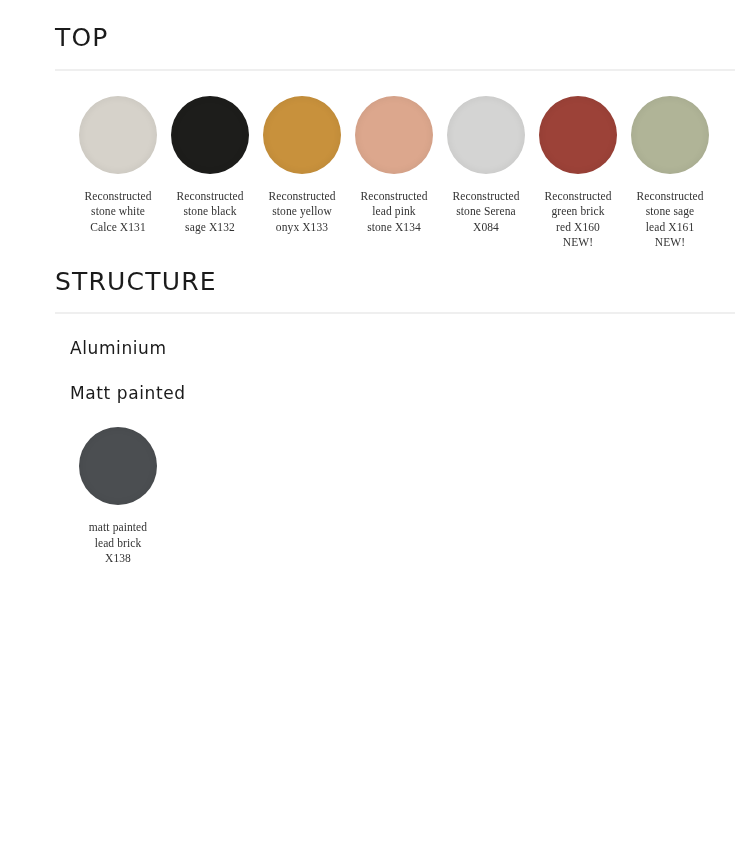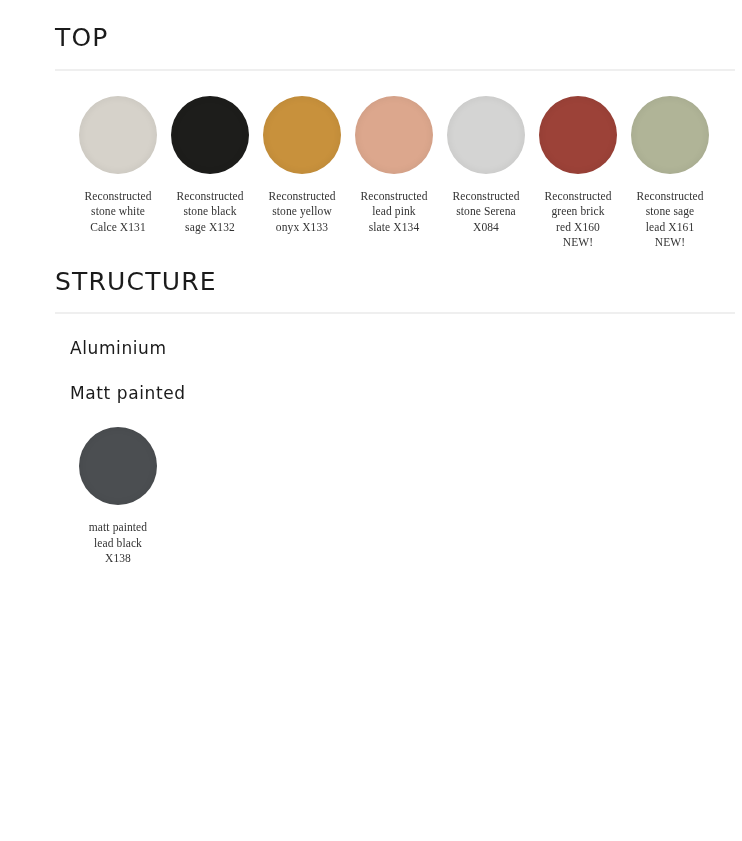--- a/index.html
+++ b/index.html
@@ -129,21 +129,21 @@
           <span>onyx X133</span>
           
         </div>
       </div>
 
       <div class="swatch-cell">
         <div class="swatch-disc" style="background: rgb(220, 167, 141);"></div>
         <div class="swatch-label">
           <span>Reconstructed</span><br>
           <span>lead pink</span><br>
-          <span>slate X134</span>
+          <span>stone X134</span>
           
         </div>
       </div>
 
       <div class="swatch-cell">
         <div class="swatch-disc" style="background: rgb(212, 212, 211);"></div>
         <div class="swatch-label">
           <span>Reconstructed</span><br>
           <span>stone Serena</span><br>
           <span>X084</span>
@@ -181,21 +181,21 @@
     <h2 class="group-title" style="margin-top:25px;">Aluminium</h2>
 
 
     <h2 class="group-title" style="margin-top:26px;">Matt painted</h2>
 
     <div class="swatch-row" style="margin-top:25px;">
       <div class="swatch-cell">
         <div class="swatch-disc" style="background: rgb(75, 78, 81);"></div>
         <div class="swatch-label">
           <span>matt painted</span><br>
-          <span>lead black</span><br>
+          <span>lead brick</span><br>
           <span>X138</span>
         </div>
       </div>
     </div>
 
   </div>
 
 </div>
 
 </body></html>

